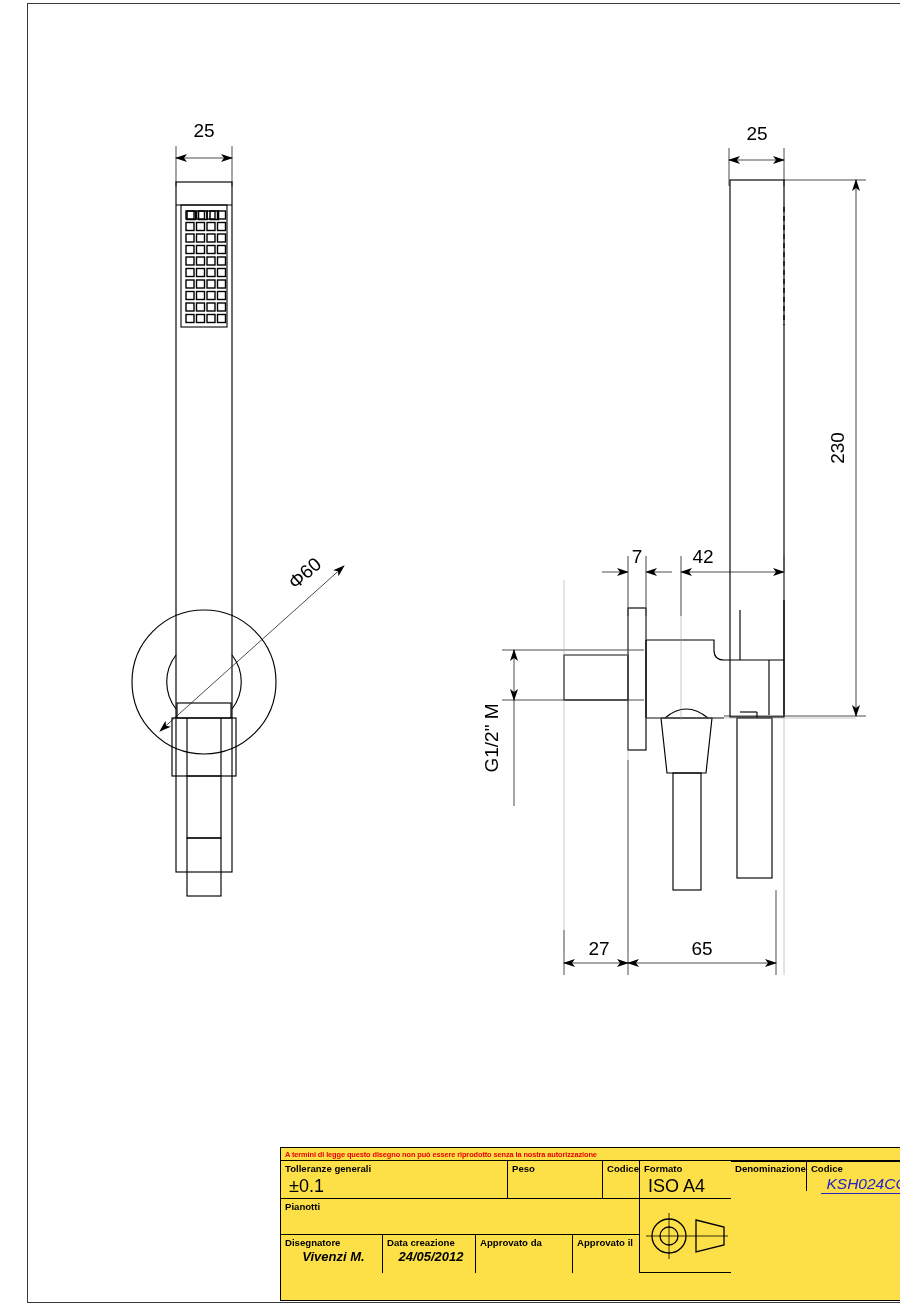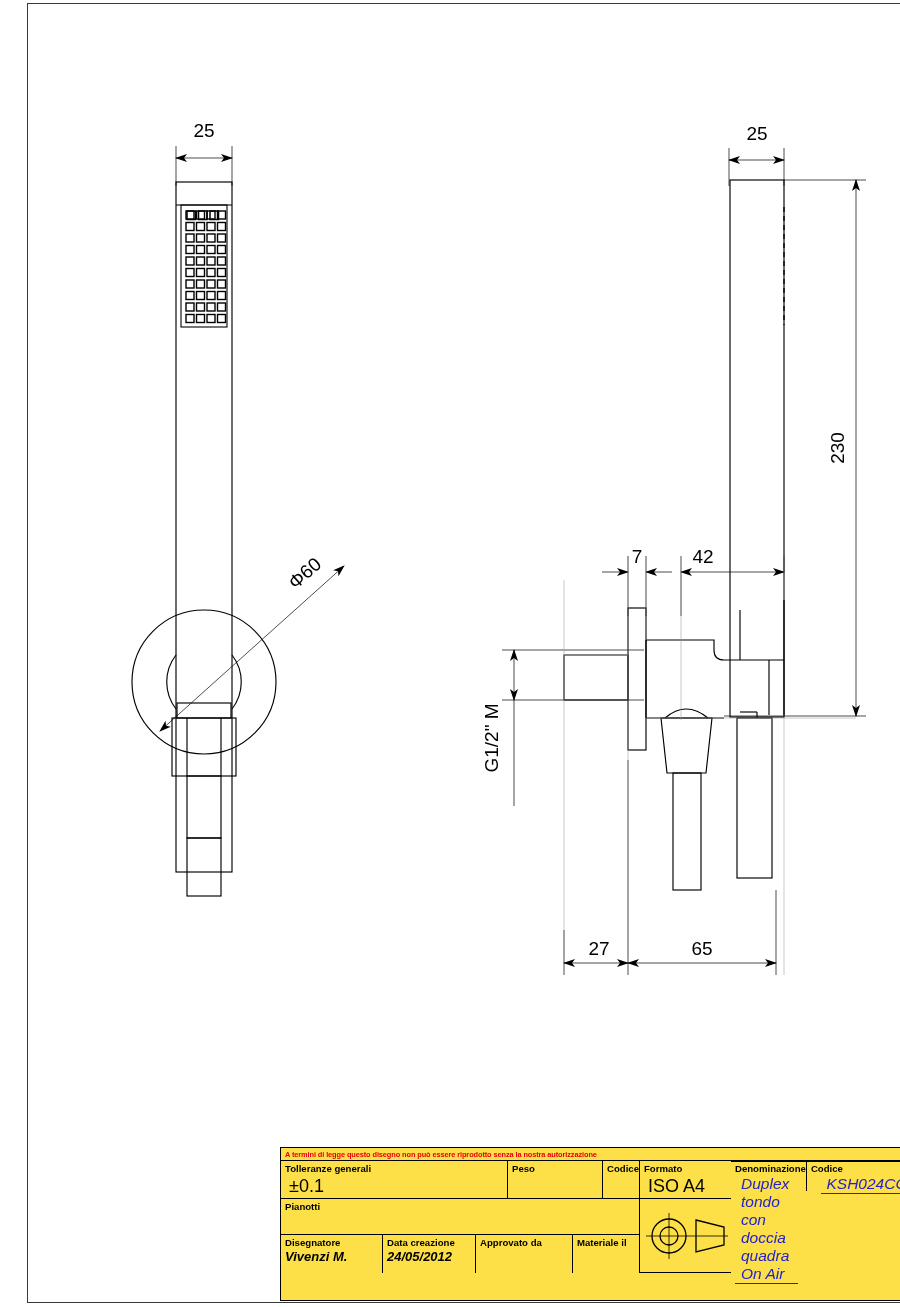--- a/index.html
+++ b/index.html
@@ -17,21 +17,21 @@
   #logourl{position:absolute;left:0;top:86px;width:131px;text-align:center;color:#3f7fc4;font-style:italic;font-weight:bold;font-size:7.6px;}
   #addr{position:absolute;left:5px;top:99px;font-size:9.4px;line-height:10.6px;color:#111;}
   #gridcell{flex:1;display:flex;box-sizing:border-box;}
   .r1{height:38px;display:flex;border-bottom:1.2px solid #000;box-sizing:border-box;}
   .r2{height:36px;display:flex;border-bottom:1.2px solid #000;box-sizing:border-box;}
   .r3{height:38px;display:flex;border-bottom:1.2px solid #000;box-sizing:border-box;}
   .cell{position:relative;box-sizing:border-box;border-right:1.2px solid #000;padding:2px 0 0 4px;}
   .cell:last-child{border-right:none;}
   .lbl{font-size:9.6px;font-weight:bold;color:#000;display:block;line-height:11px;}
   .val{font-size:18px;color:#000;display:block;margin-top:2px;padding-left:4px;}
-  .valb{font-size:13px;color:#000;font-weight:bold;font-style:italic;display:block;margin-top:1px;}
+  .valb{font-size:13px;color:#000;font-weight:bold;font-style:italic;display:block;margin-top:1px;text-align:center;}
   .valblue{font-size:15.5px;color:#2222cc;font-style:italic;display:block;margin-top:1px;padding-left:6px;
            border-bottom:1.3px solid #2222cc;width:calc(100% - 14px);}
   
   #rightstack{width:92px;display:flex;flex-direction:column;box-sizing:border-box;border-left:1.2px solid #000;justify-content:center;}
   #rs1{height:38px;border-bottom:1.2px solid #000;box-sizing:border-box;padding:2px 0 0 4px;}
   #rs2{height:74px;box-sizing:border-box;display:flex;align-items:center;justify-content:center;border-bottom:1.2px solid #000;}
   #leftstack{flex:1;display:flex;flex-direction:column;box-sizing:border-box;}
   .dimtxt{font-size:19px;fill:#000;font-family:"Liberation Sans",sans-serif;}
 </style>
 </head>
@@ -287,21 +287,21 @@
               </div>
               <div class="cell" style="width:93px">
                 <span class="lbl">Data creazione</span>
                 <span class="valb">24/05/2012</span>
               </div>
               <div class="cell" style="width:97px">
                 <span class="lbl">Approvato da</span>
                 <span class="valb"></span>
               </div>
               <div class="cell" style="flex:1;border-right:none">
-                <span class="lbl">Materiale il</span>
+                <span class="lbl">Approvato il</span>
                 <span class="valb"></span>
               </div>
             </div>
           </div>
 
           <div id="rightstack">
             <div id="rs1">
               <span class="lbl">Formato</span>
               <span class="val">ISO A4</span>
             </div>
@@ -316,21 +316,20 @@
                   <line x1="48" y1="30" x2="84" y2="30" stroke-width="0.8"></line>
                 </g>
               </svg>
             </div>
           </div>
         </div>
 
         <div style="display:flex;height:30px;box-sizing:border-box;border-top:1.2px solid #000;">
           <div class="cell" style="flex:1;padding-top:1px">
             <span class="lbl">Denominazione</span>
-            <span class="valblue">Duplex tondo con doccia quadra On Air</span>
           </div>
           <div class="cell" style="width:160px;border-right:none;padding-top:1px">
             <span class="lbl">Codice</span>
             <span class="valblue" style="text-align:center;padding-left:0;margin-left:10px;width:calc(100% - 26px)">KSH024CCXN_1</span>
           </div>
         </div>
 
       </div>
     </div>
   </div>

